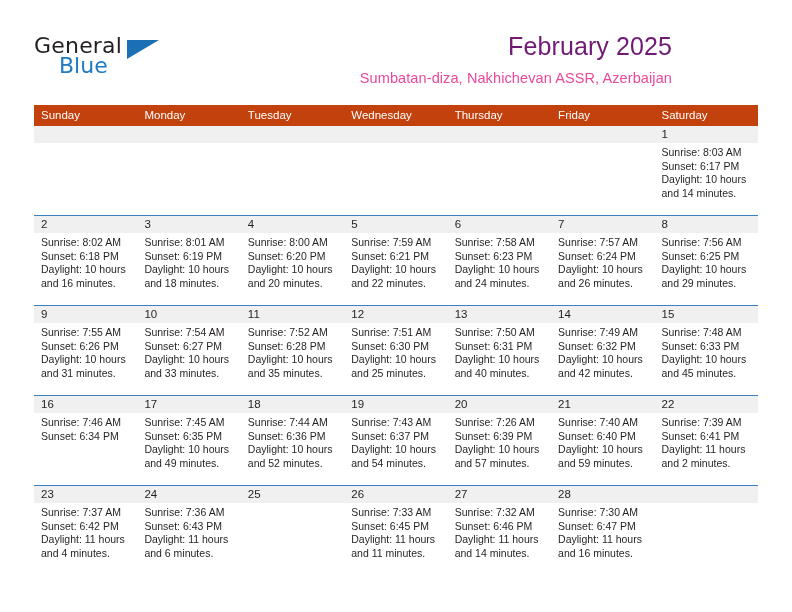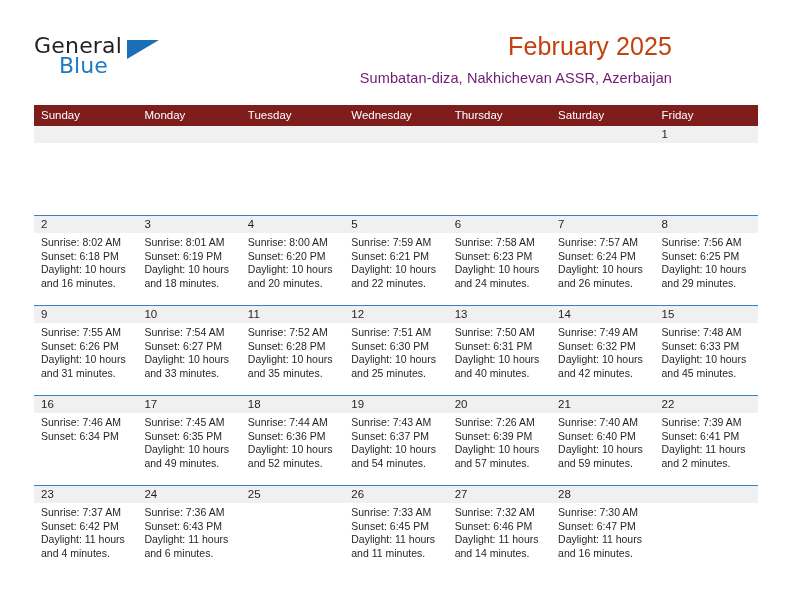--- a/index.html
+++ b/index.html
@@ -60,45 +60,45 @@
     width: 0;
     height: 0;
     border-left: 32px solid #1b6fb5;
     border-bottom: 19px solid transparent;
   }
   .title {
     position: absolute;
     right: 0;
     top: 0;
     font-size: 25px;
-    color: #c2410c;
+    color: #701a75;
     letter-spacing: 0.1px;
     font-weight: 400;
   }
   .subtitle {
     position: absolute;
     right: 0;
     top: 38px;
     font-size: 14.5px;
-    color: #701a75;
+    color: #ec4899;
     text-align: right;
     letter-spacing: 0.1px;
     font-weight: 400;
   }
 
   
   .calendar {
     position: absolute;
     left: 34px;
     top: 105px;
     width: 724px;
   }
   .cal-head {
     display: flex;
-    background: #7f1d1d;
+    background: #c2410c;
     height: 21px;
   }
   .cal-head .hcell {
     flex: 1 1 0;
     color: #ffffff;
     font-size: 11.5px;
     line-height: 21px;
     padding-left: 7px;
     box-sizing: border-box;
     overflow: hidden;
@@ -156,22 +156,22 @@
     <div class="subtitle">Sumbatan-diza, Nakhichevan ASSR, Azerbaijan</div>
   </div>
 
   <div class="calendar">
     <div class="cal-head">
       <div class="hcell">Sunday</div>
       <div class="hcell">Monday</div>
       <div class="hcell">Tuesday</div>
       <div class="hcell">Wednesday</div>
       <div class="hcell">Thursday</div>
+      <div class="hcell">Friday</div>
       <div class="hcell">Saturday</div>
-      <div class="hcell">Friday</div>
     </div>
     <div id="weeks-container">
         <div class="cal-row first">
           <div class="cell empty">
             <div class="daynum"></div>
           </div>
           <div class="cell empty">
             <div class="daynum"></div>
           </div>
           <div class="cell empty">
@@ -181,20 +181,25 @@
             <div class="daynum"></div>
           </div>
           <div class="cell empty">
             <div class="daynum"></div>
           </div>
           <div class="cell empty">
             <div class="daynum"></div>
           </div>
           <div class="cell">
             <div class="daynum">1</div>
+            <div class="info">
+              <div>Sunrise: 8:03 AM</div>
+              <div>Sunset: 6:17 PM</div>
+              <div>Daylight: 10 hours and 14 minutes.</div>
+            </div>
           </div>
         </div>
         <div class="cal-row">
           <div class="cell">
             <div class="daynum">2</div>
             <div class="info">
               <div>Sunrise: 8:02 AM</div>
               <div>Sunset: 6:18 PM</div>
               <div>Daylight: 10 hours and 16 minutes.</div>
             </div>

